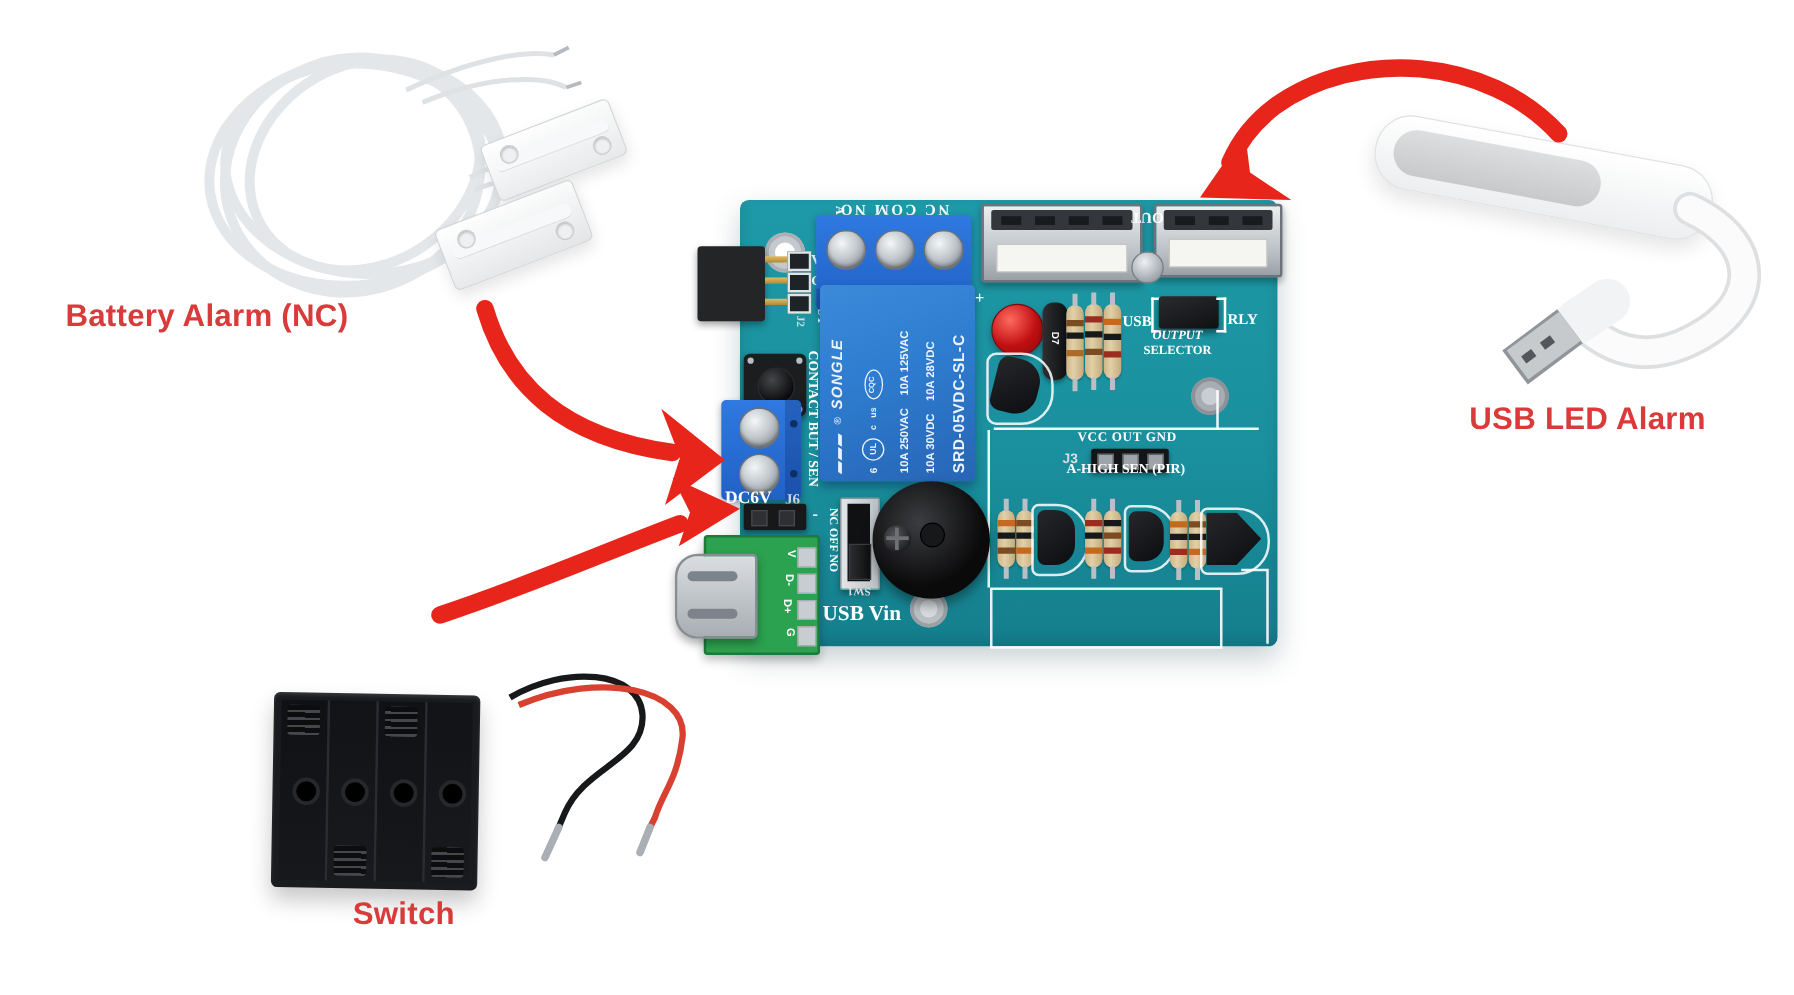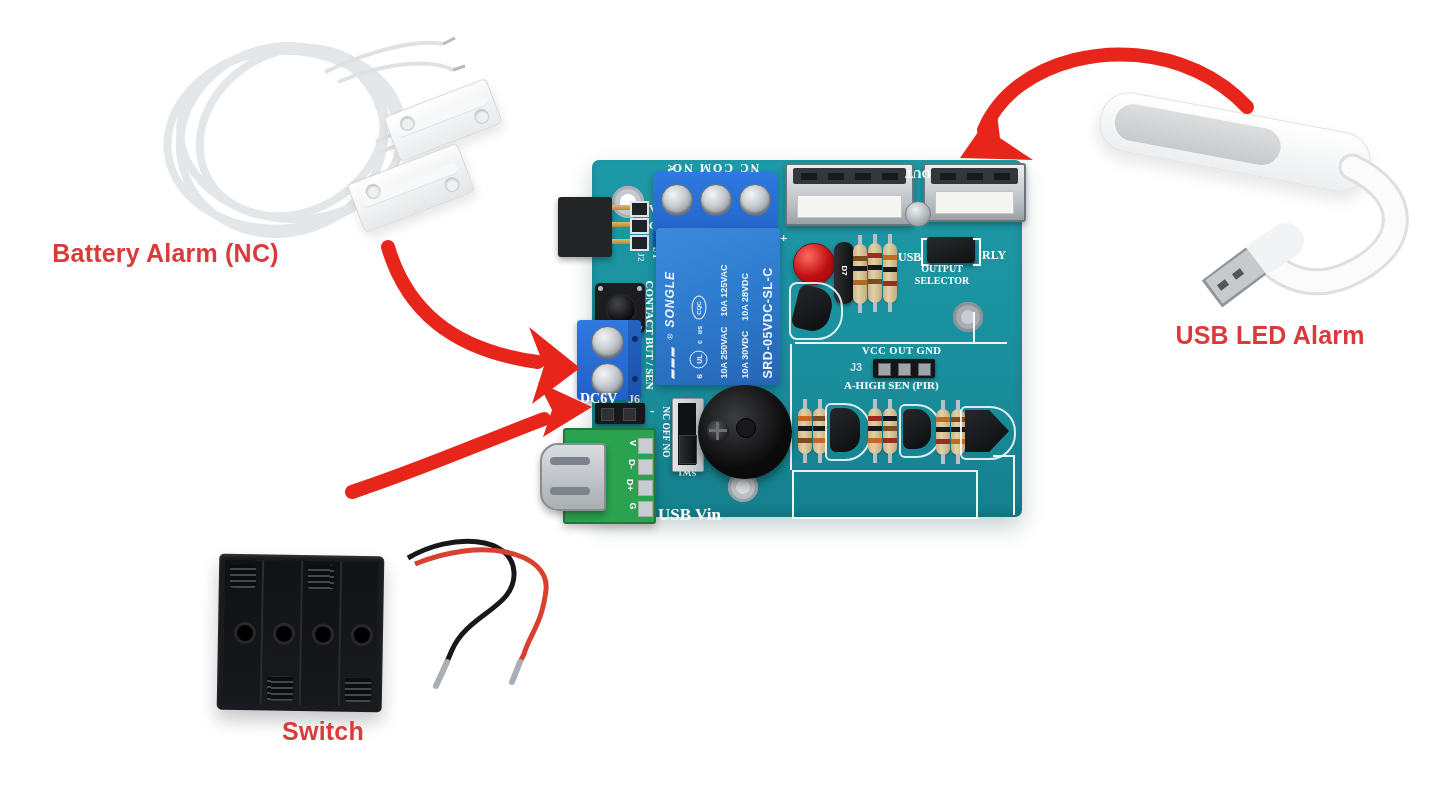--- a/index.html
+++ b/index.html
@@ -245,21 +245,21 @@
   </div>
   <div class="silk r180" style="left:86px;top:308px;font-size:9px;color:#d6dde0;">SW1</div>
 
   <div class="hole" style="left:106px;top:225px;width:94px;height:94px;background:radial-gradient(circle at 40% 35%,#3c3d40,#0a0a0b 62%);box-shadow:0 5px 9px rgba(0,0,0,.4);"></div>
   <div class="hole" style="left:115px;top:260px;width:22px;height:22px;background:radial-gradient(circle at 40% 35%,#55575a,#1c1d1f 75%);">
     <div class="abs" style="left:2px;top:9px;width:18px;height:3px;background:#6e7073;"></div>
     <div class="abs" style="left:9px;top:2px;width:3px;height:18px;background:#6e7073;"></div>
   </div>
   <div class="hole" style="left:144px;top:258px;width:18px;height:18px;background:#17181a;border:1px solid #000;"></div>
 
-  <div class="silk" style="left:66px;top:321px;font-size:17px;margin-top:24px;">USB Vin</div>
+  <div class="silk" style="left:66px;top:321px;font-size:17px;">USB Vin</div>
 
   <div class="abs" style="left:-29px;top:268px;width:89px;height:92px;background:#2ba24f;border:2px solid #1d7a39;border-radius:3px;box-shadow:0 4px 8px rgba(0,0,0,.25);">
     <div class="abs" style="right:1px;top:8px;width:13px;height:14px;background:#c8cdd1;border:1px solid #a5abb0;"></div>
     <div class="abs" style="right:1px;top:29px;width:13px;height:14px;background:#c8cdd1;border:1px solid #a5abb0;"></div>
     <div class="abs" style="right:1px;top:50px;width:13px;height:14px;background:#c8cdd1;border:1px solid #a5abb0;"></div>
     <div class="abs" style="right:1px;top:71px;width:13px;height:14px;background:#c8cdd1;border:1px solid #a5abb0;"></div>
     <div class="silk r90" style="right:18px;top:8px;font-size:9px;font-family:'Liberation Sans',sans-serif;">V</div>
     <div class="silk r90" style="right:18px;top:29px;font-size:9px;font-family:'Liberation Sans',sans-serif;">D-</div>
     <div class="silk r90" style="right:18px;top:50px;font-size:9px;font-family:'Liberation Sans',sans-serif;">D+</div>
     <div class="silk r90" style="right:18px;top:71px;font-size:9px;font-family:'Liberation Sans',sans-serif;">G</div>
@@ -310,31 +310,31 @@
         <i style="top:38px;background:#9c2c20;"></i>
       </div>
   <div class="outlineD" style="left:197px;top:122px;width:50px;height:54px;border-radius:8px 26px 26px 8px;"></div>
   <div class="transistor" style="left:203px;top:127px;width:36px;height:44px;border-radius:8px 18px 18px 8px;transform:rotate(14deg);"></div>
 
   <div class="silk" style="left:306px;top:90px;font-size:12px;">USB</div>
   <div class="abs" style="left:329px;top:78px;width:6px;height:24px;border:2px solid #fff;border-right:none;"></div>
   <div class="abs" style="left:335px;top:77px;width:48px;height:26px;background:linear-gradient(160deg,#2a2b2e,#0f1012);border-radius:3px;box-shadow:0 3px 5px rgba(0,0,0,.45);"></div>
   <div class="abs" style="left:381px;top:78px;width:6px;height:24px;border:2px solid #fff;border-left:none;"></div>
   <div class="silk" style="left:390px;top:88px;font-size:12px;">RLY</div>
-  <div class="silk" style="left:320px;top:103px;width:60px;font-size:10px;text-align:center;">OUTPUT</div>
+  <div class="silk" style="left:320px;top:103px;width:60px;font-size:10px;text-align:center;font-style:italic;">OUTPUT</div>
   <div class="silk" style="left:316px;top:115px;width:68px;font-size:10px;text-align:center;">SELECTOR</div>
 
   <div class="silk" style="left:270px;top:185px;width:72px;font-size:10.5px;text-align:center;letter-spacing:.5px;">VCC OUT GND</div>
   <div class="silk" style="left:258px;top:201px;font-size:11px;color:#d6dde0;font-family:'Liberation Sans',sans-serif;">J3</div>
   <div class="abs" style="left:281px;top:199px;width:62px;height:19px;background:#141517;border-radius:2px;box-shadow:0 2px 4px rgba(0,0,0,.4);">
     <div class="abs" style="left:5px;top:4px;width:11px;height:11px;background:#9ea4a9;border:1px solid #5b6166;"></div>
     <div class="abs" style="left:25px;top:4px;width:11px;height:11px;background:#9ea4a9;border:1px solid #5b6166;"></div>
     <div class="abs" style="left:45px;top:4px;width:11px;height:11px;background:#9ea4a9;border:1px solid #5b6166;"></div>
   </div>
-  <div class="silk" style="left:252px;top:219px;width:104px;font-size:11px;text-align:left;">A-HIGH SEN (PIR)</div>
+  <div class="silk" style="left:252px;top:209px;width:104px;font-size:11px;text-align:right;">A-HIGH SEN (PIR)</div>
 
   <div class="res" style="left:206px;top:248px;height:46px;">
         <i style="top:8px;background:#c46a1e;"></i>
         <i style="top:18px;background:#17181a;"></i>
         <i style="top:30px;background:#7b4b22;"></i>
       </div>
   <div class="res" style="left:221px;top:248px;height:46px;">
         <i style="top:8px;background:#7b4b22;"></i>
         <i style="top:18px;background:#17181a;"></i>
         <i style="top:30px;background:#c46a1e;"></i>

